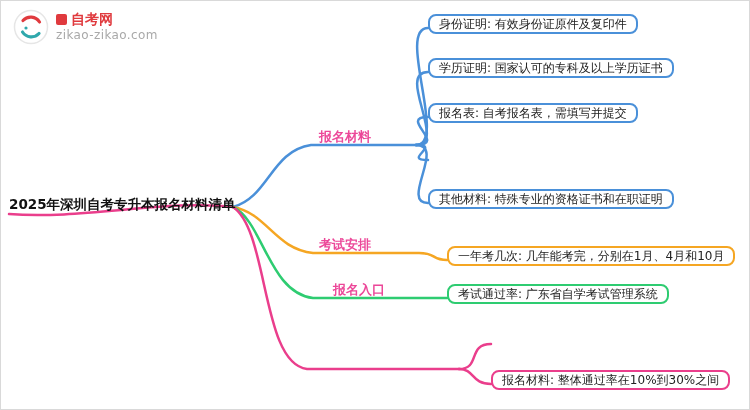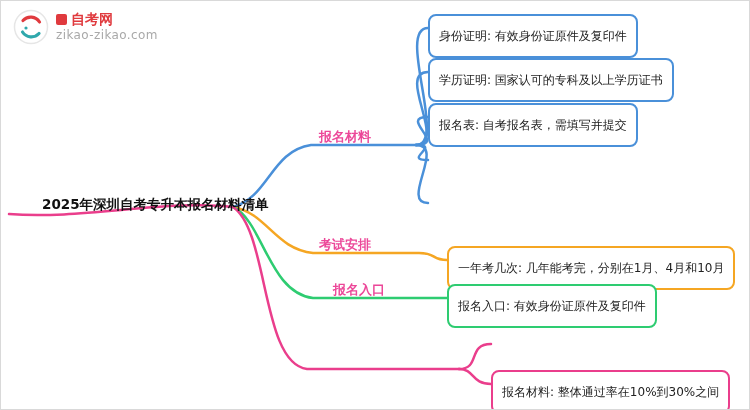--- a/index.html
+++ b/index.html
@@ -4,33 +4,33 @@
 <style>
   html,body{margin:0;padding:0;background:#fff;}
   .canvas{
     position:relative;width:750px;height:410px;background:#ffffff;
     overflow:hidden;box-sizing:border-box;border:1px solid #d9d9d9;
     font-family:"DejaVu Sans","Liberation Sans",sans-serif;
   }
   .edges{position:absolute;left:0;top:0;pointer-events:none;}
   .edges path{fill:none;stroke-width:2.5;stroke-linecap:round;}
   .leaf{
-    position:absolute;padding:12px 9px;border:2px solid #999;border-radius:8px;
+    position:absolute;padding:0 9px;border:2px solid #999;border-radius:8px;
     background:#fff;font-size:12px;line-height:16px;color:#222;white-space:nowrap;
   }
   .c0{border-color:#4A90D9;}
   .c1{border-color:#F5A623;}
   .c2{border-color:#2ECC71;}
   .c3{border-color:#EA3E8C;}
   .branch-label{
     position:absolute;font-size:13px;font-weight:bold;color:#ec4899;white-space:nowrap;
   }
   .title{
     position:absolute;left:8px;top:195px;font-size:13.5px;font-weight:bold;
-    color:#111;white-space:nowrap;margin-left:33px;
+    color:#111;white-space:nowrap;
   }
   .logo{position:absolute;left:12px;top:8px;display:flex;align-items:center;gap:7px;}
   .logo-text{display:flex;flex-direction:column;gap:1px;}
   .logo-name{display:flex;align-items:center;gap:4px;color:#E03A3E;font-weight:bold;font-size:14px;line-height:15px;}
   .logo-mark{display:inline-block;width:11px;height:11px;background:#E03A3E;border-radius:2px;}
   .logo-url{font-size:12px;color:#a9a9a9;letter-spacing:.4px;}
 </style>
 </head>
 <body>
 
@@ -75,20 +75,21 @@
 
   <div class="title">2025年深圳自考专升本报名材料清单</div>
 
   <div class="branch-label" style="left:318px;top:127px">报名材料</div>
   <div class="branch-label" style="left:318px;top:235px">考试安排</div>
   <div class="branch-label" style="left:332px;top:280px">报名入口</div>
 
   <div class="leaf c0" style="left:427px;top:13px">身份证明: 有效身份证原件及复印件</div>
   <div class="leaf c0" style="left:427px;top:102px">报名表: 自考报名表，需填写并提交</div>
   <div class="leaf c0" style="left:427px;top:57px">学历证明: 国家认可的专科及以上学历证书</div>
+  <div class="leaf c0" style="left:427px;top:188px">其他材料: 特殊专业的资格证书和在职证明</div>
 
   <div class="leaf c1" style="left:446px;top:245px">一年考几次: 几年能考完，分别在1月、4月和10月</div>
 
-  <div class="leaf c2" style="left:446px;top:283px">报名入口: 有效身份证原件及复印件</div>
+  <div class="leaf c2" style="left:446px;top:283px">考试通过率: 广东省自学考试管理系统</div>
 
   <div class="leaf c3" style="left:490px;top:369px">报名材料: 整体通过率在10%到30%之间</div>
 
 </div>
 
 </body></html>

